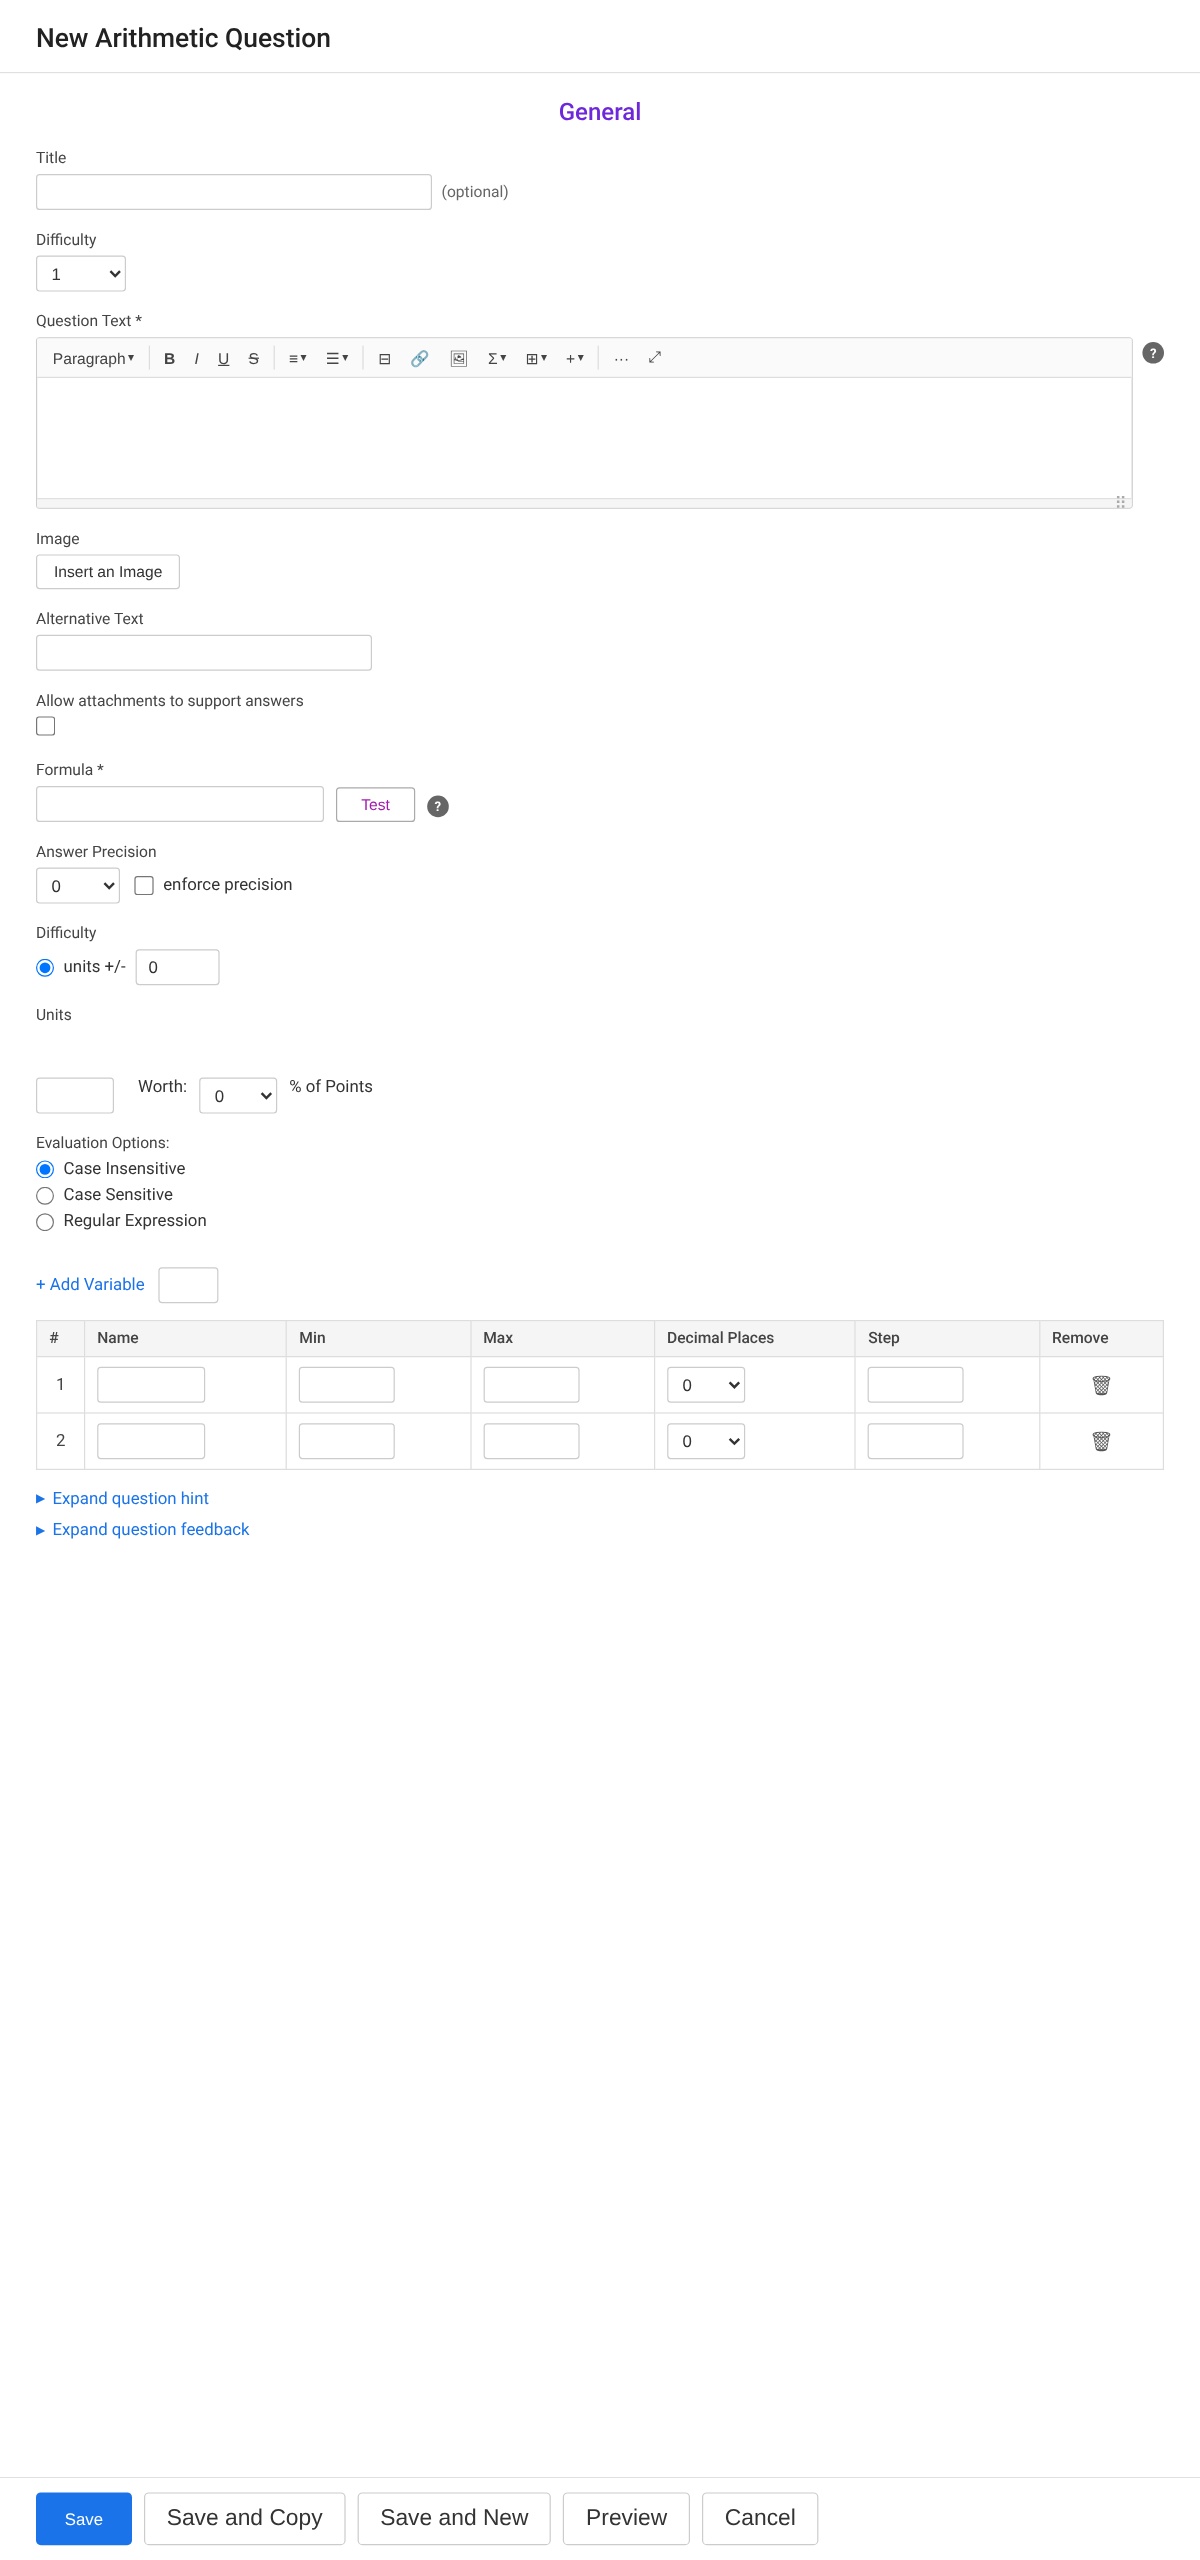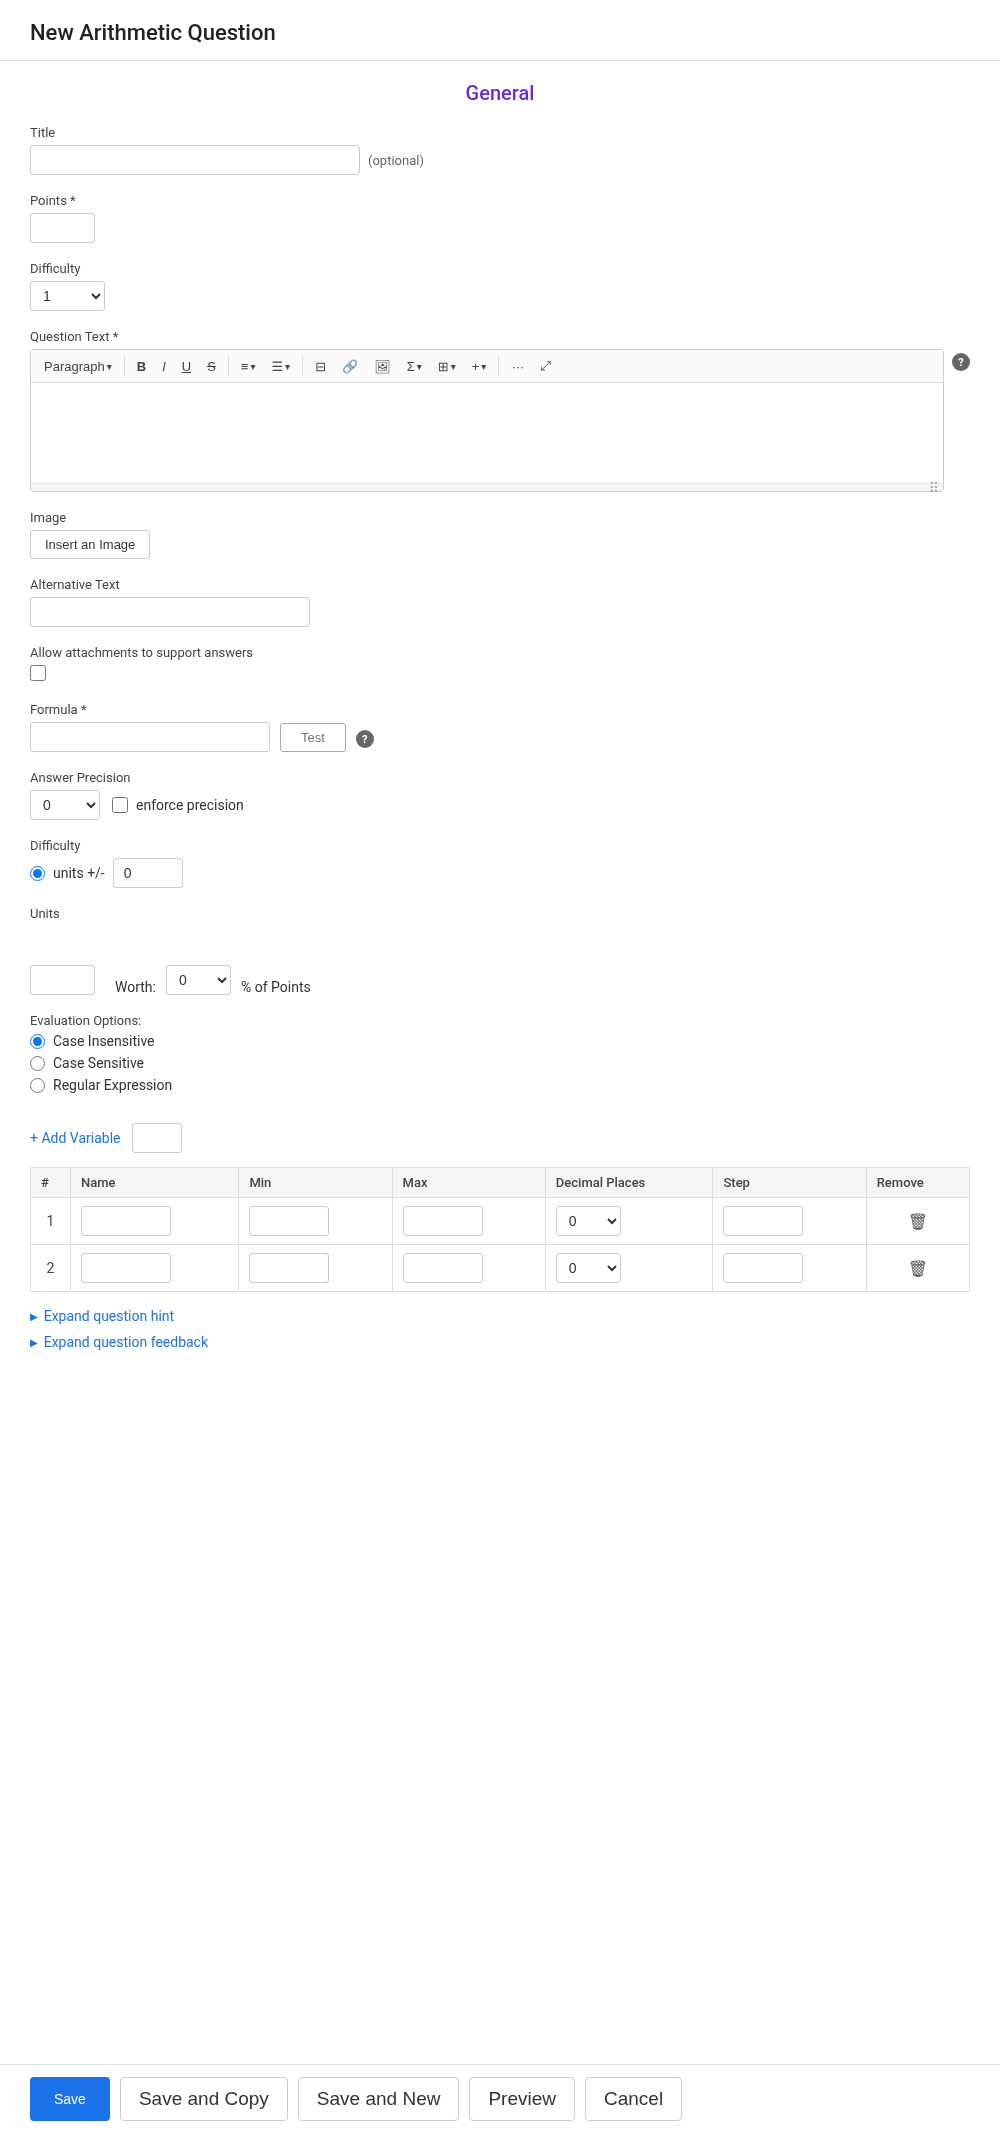--- a/index.html
+++ b/index.html
@@ -168,21 +168,21 @@
     }
     .formula-input {
       width: 240px;
     }
     .test-btn {
       background: #fff;
       border: 1px solid #aaa;
       border-radius: 3px;
       padding: 6px 20px;
       font-size: 13px;
-      color: #737373;
+      color: #a21caf;
       cursor: pointer;
     }
     
     .precision-row {
       display: flex;
       align-items: center;
       gap: 12px;
     }
     .precision-select {
       width: 70px;
@@ -202,21 +202,21 @@
       width: 70px;
     }
     input[type="radio"] {
       width: 15px;
       height: 15px;
       cursor: pointer;
     }
     
     .units-row {
       display: flex;
-      align-items: flex-end;
+      align-items: flex-start;
       gap: 10px;
       margin-top: 44px;
     }
     .units-input {
       width: 65px;
     }
     .worth-select {
       width: 65px;
     }
     
@@ -361,24 +361,20 @@
   <div class="field-group">
     <label>
       <span>Title</span>
     </label>
     <span style="display:inline-flex;align-items:center;gap:8px;">
       <input type="text" class="title-input" placeholder="" style="">
       <span style="color:#666;font-size:13px;">(optional)</span>
     </span>
   </div>
 
-  <div class="field-group">
-    <label>Points *</label>
-    <input type="number" class="points-input" style="">
-  </div>
 
   <div class="field-group">
     <label>Difficulty</label>
     <select class="difficulty-select">
       <option value="1">1</option>
       <option value="2">2</option>
       <option value="3">3</option>
       <option value="4">4</option>
       <option value="5">5</option>
     </select>

